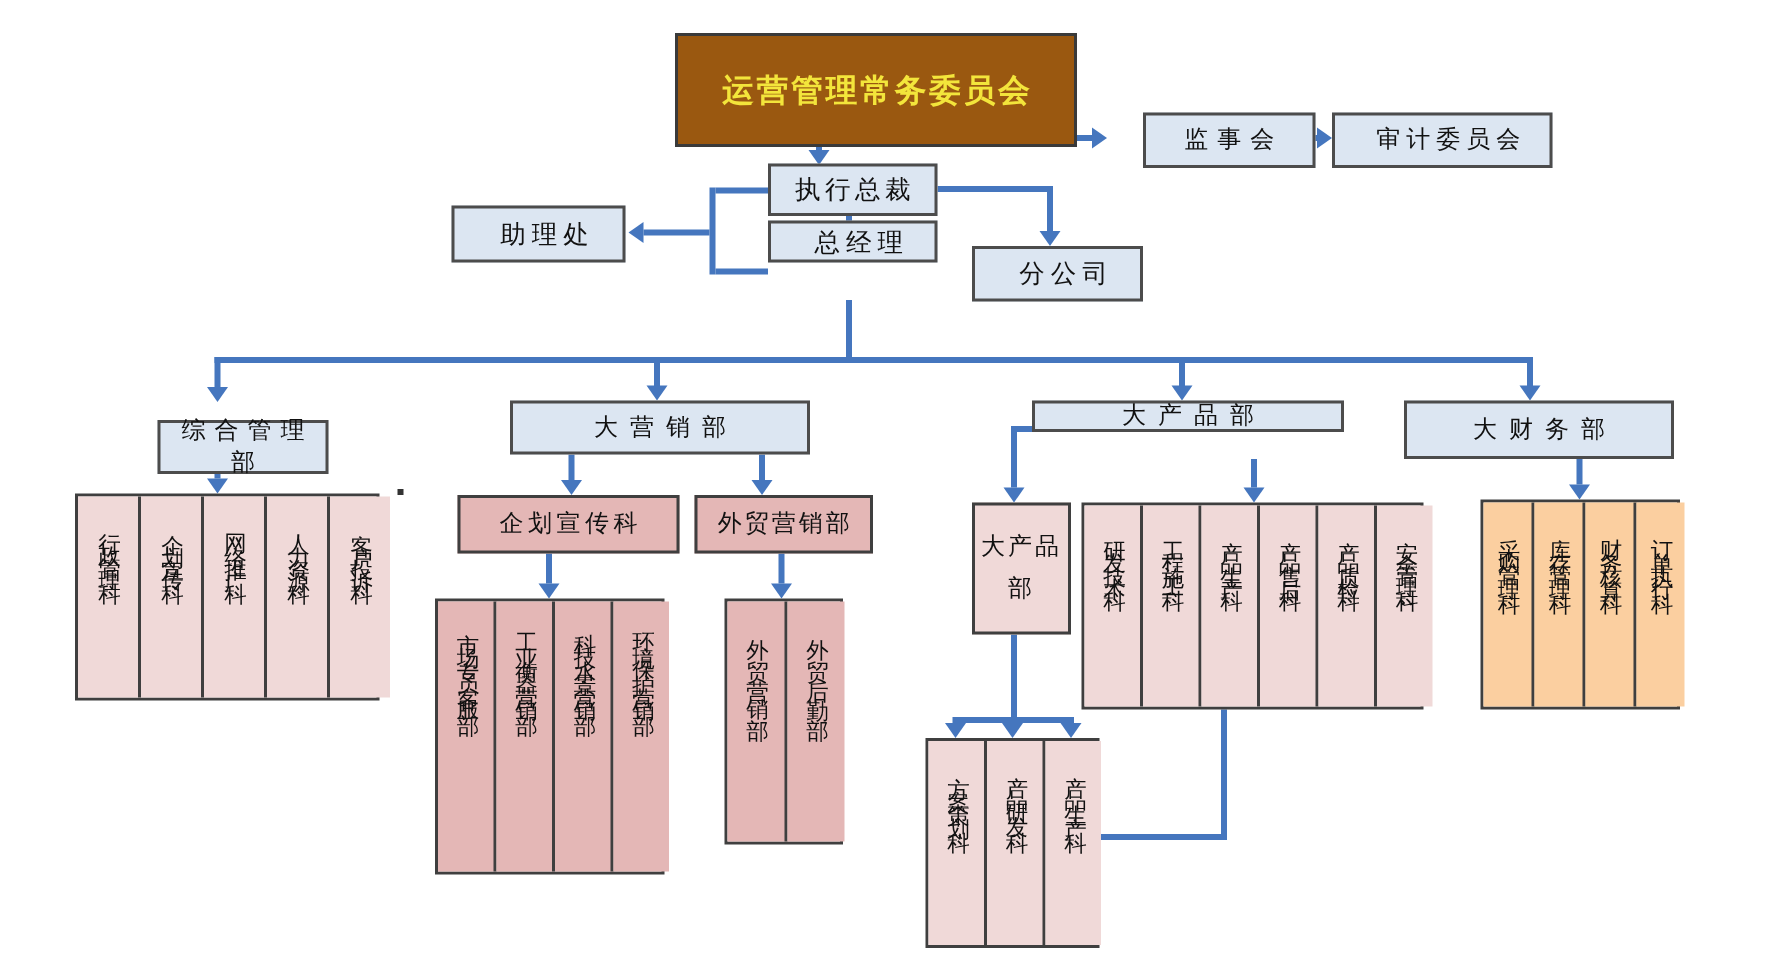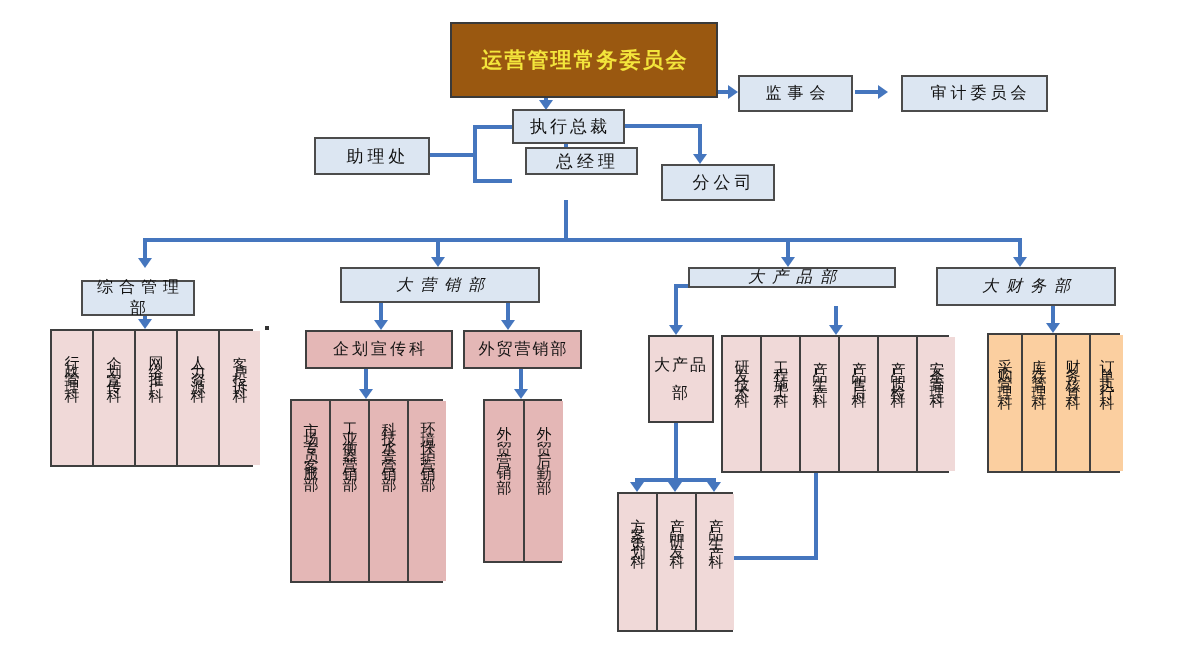--- a/index.html
+++ b/index.html
@@ -40,22 +40,22 @@
   .grp .col:last-child{border-right:none;}
   .pl{background:var(--pinkL);} .pd{background:var(--pinkD);} .or{background:var(--orange);}
   .g1 .col{line-height:40px;letter-spacing:8px;padding-top:13px;}
   .g2 .col{line-height:37px;letter-spacing:9px;padding-top:9px;}
   .g3 .col{line-height:38px;letter-spacing:13px;padding-top:14px;}
   .g4 .col{line-height:37px;letter-spacing:8px;padding-top:12px;}
   .g5 .col{line-height:32px;letter-spacing:9px;padding-top:12px;}
   .g6 .col{line-height:37px;letter-spacing:9px;padding-top:12px;}
   .dot{position:absolute;width:4px;height:4px;background:#333;}
   .ls2{letter-spacing:2px;padding-left:2px;} .ls3{letter-spacing:3px;padding-left:3px;}
-  .ls4{letter-spacing:4px;padding-left:12px;margin-left:13px;} .ls6{letter-spacing:6px;padding-left:6px;}
-  .ls8{letter-spacing:8px;padding-left:8px;font-style:italic;} .fs16{font-size:16px;}
+  .ls4{letter-spacing:4px;padding-left:12px;} .ls6{letter-spacing:6px;padding-left:6px;margin-left:24px;}
+  .ls8{letter-spacing:8px;padding-left:8px;} .fs16{font-size:16px;}
 </style>
 </head>
 <body>
 
 <div id="canvas">
 
   <div>
 
     <div class="ln" style="left:544px;top:82px;width:4px;height:18px"></div>
     <div class="arr d" style="left:539px;top:100px"></div>

